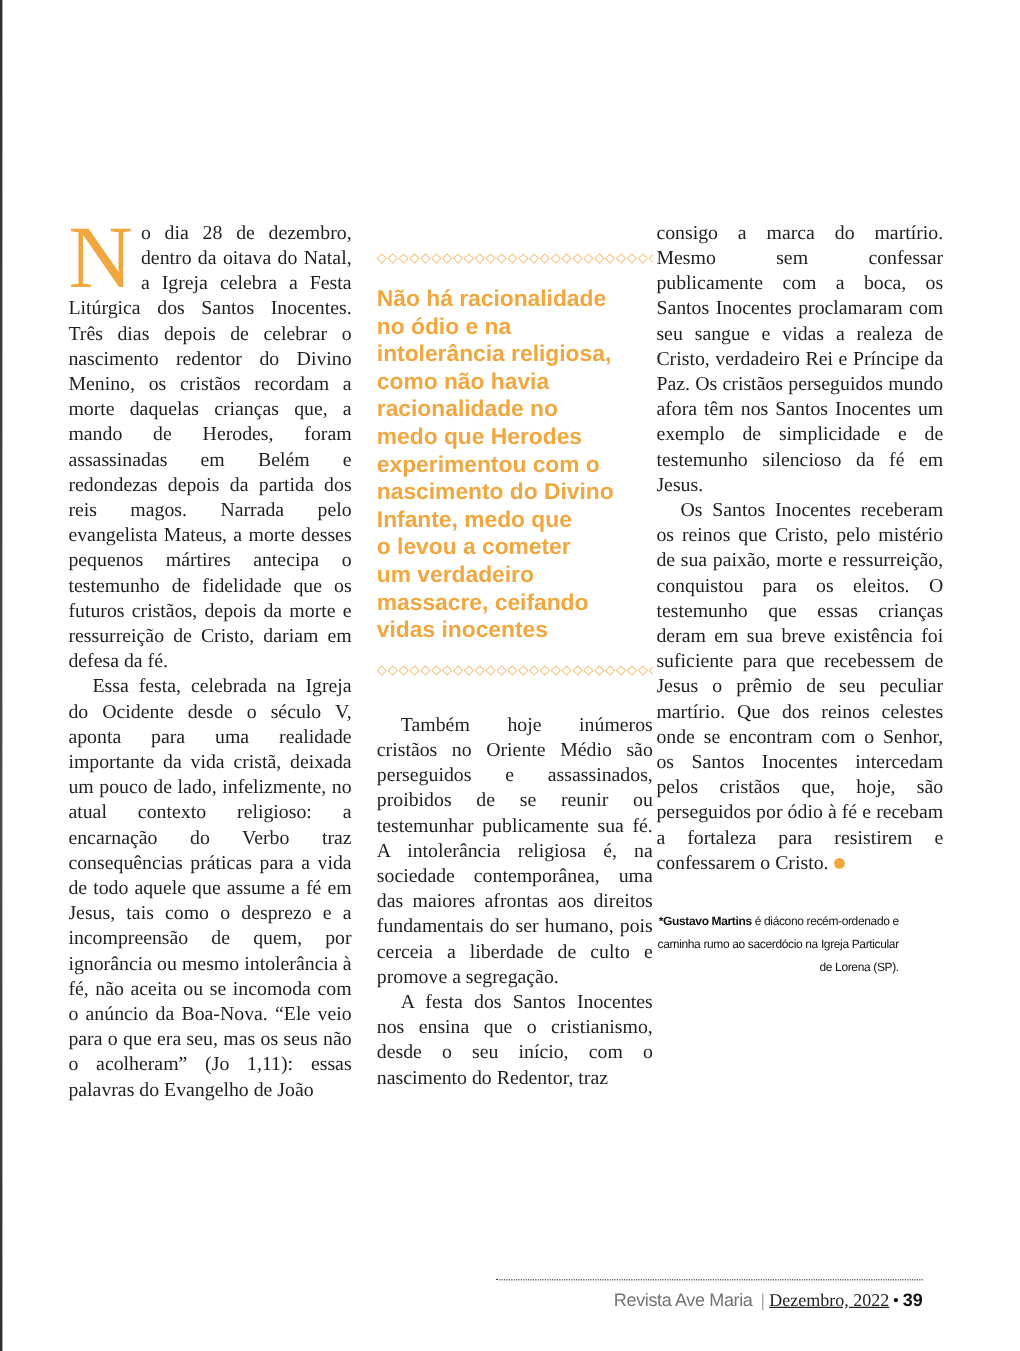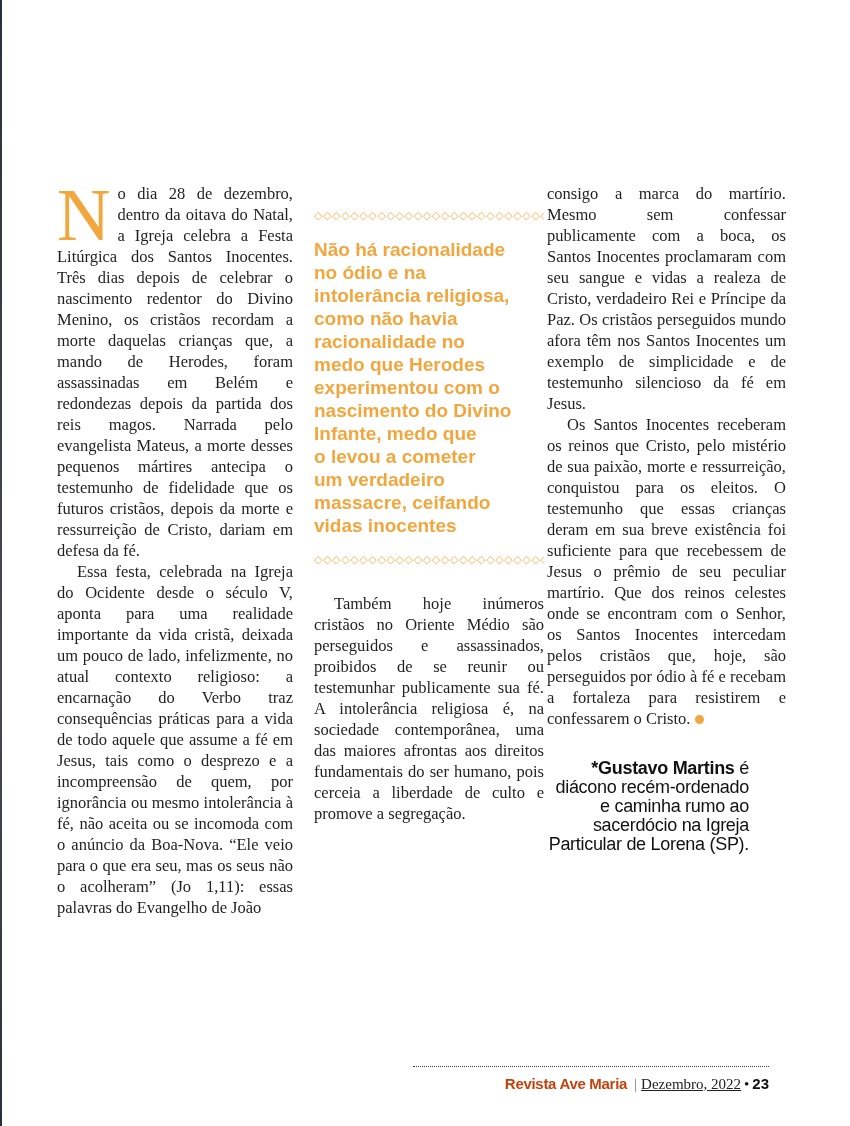--- a/index.html
+++ b/index.html
@@ -57,39 +57,39 @@
     display:inline-block;
     width:9px;height:9px;border-radius:50%;
     background:var(--accent);
     margin-left:5px;
   }
   .byline{
     margin-top:30px;
     padding-right:37px;
     text-align:right;
     font-family:"Liberation Sans", sans-serif;
-    font-size:18px;line-height:19px;
+    font-size:10px;line-height:19px;
     letter-spacing:-0.3px;
     color:#111;
     text-indent:0;
   }
   .byline .name{font-weight:bold;}
   .footer{
     position:absolute;
     left:413px;top:1066px;width:356px;
     border-top:1px dotted #3c3c3c;
     padding-top:8px;
     text-align:right;
     font-size:15px;
     color:#222;
     white-space:nowrap;
   }
   .footer .brand{
     font-family:"Liberation Sans", sans-serif;
-    font-weight:bold;letter-spacing:-0.3px;color:#c2410c;margin-top:44px;
+    font-weight:normal;letter-spacing:-0.3px;color:#737373;margin-top:44px;
   }
   .footer .sep{color:#777;font-weight:normal;padding:0 4px 0 7px;}
   .footer .issue{font-family:"Liberation Serif", serif;text-decoration:underline;}
   .footer .bullet{color:#101010;padding:0 3px;}
   .footer .pagenum{
     font-family:"Liberation Sans", sans-serif;
     font-weight:bold;color:#101010;
   }
 </style>
 </head>
@@ -113,24 +113,25 @@
 medo que Herodes
 experimentou com o
 nascimento do Divino
 Infante, medo que
 o levou a cometer
 um verdadeiro
 massacre, ceifando
 vidas inocentes</div>
     <div class="diamond-divider bottom">◇◇◇◇◇◇◇◇◇◇◇◇◇◇◇◇◇◇◇◇◇◇◇◇◇◇◇◇</div>
     <p class="para indent after-quote">Também hoje inúmeros cristãos no Oriente Médio são perseguidos e assassinados, proibidos de se reunir ou testemunhar publicamente sua fé. A intolerância religiosa é, na sociedade contemporânea, uma das maiores afrontas aos direitos fundamentais do ser humano, pois cerceia a liberdade de culto e promove a segregação.</p>
+    <p class="para indent">A festa dos Santos Inocentes nos ensina que o cristianismo, desde o seu início, com o nascimento do Redentor, traz</p>
   </div>
 
   <div class="col col-3">
     <p class="para">consigo a marca do martírio. Mesmo sem confessar publicamente com a boca, os Santos Inocentes proclamaram com seu sangue e vidas a realeza de Cristo, verdadeiro Rei e Príncipe da Paz. Os cristãos perseguidos mundo afora têm nos Santos Inocentes um exemplo de simplicidade e de testemunho silencioso da fé em Jesus.</p>
     <p class="para indent"><span>Os Santos Inocentes receberam os reinos que Cristo, pelo mistério de sua paixão, morte e ressurreição, conquistou para os eleitos. O testemunho que essas crianças deram em sua breve existência foi suficiente para que recebessem de Jesus o prêmio de seu peculiar martírio. Que dos reinos celestes onde se encontram com o Senhor, os Santos Inocentes intercedam pelos cristãos que, hoje, são perseguidos por ódio à fé e recebam a fortaleza para resistirem e confessarem o Cristo.</span><span class="end-dot"></span></p>
     <div class="byline"><span class="name">*Gustavo Martins</span><span> é diácono recém-ordenado e caminha rumo ao sacerdócio na Igreja Particular de Lorena (SP).</span></div>
   </div>
 
   <div class="footer">
-    <span class="brand">Revista Ave Maria</span><span class="sep">|</span><span class="issue">Dezembro, 2022</span><span class="bullet">•</span><span class="pagenum">23</span>
+    <span class="brand">Revista Ave Maria</span><span class="sep">|</span><span class="issue">Dezembro, 2022</span><span class="bullet">•</span><span class="pagenum">39</span>
   </div>
 </div>
 
 </body></html>

